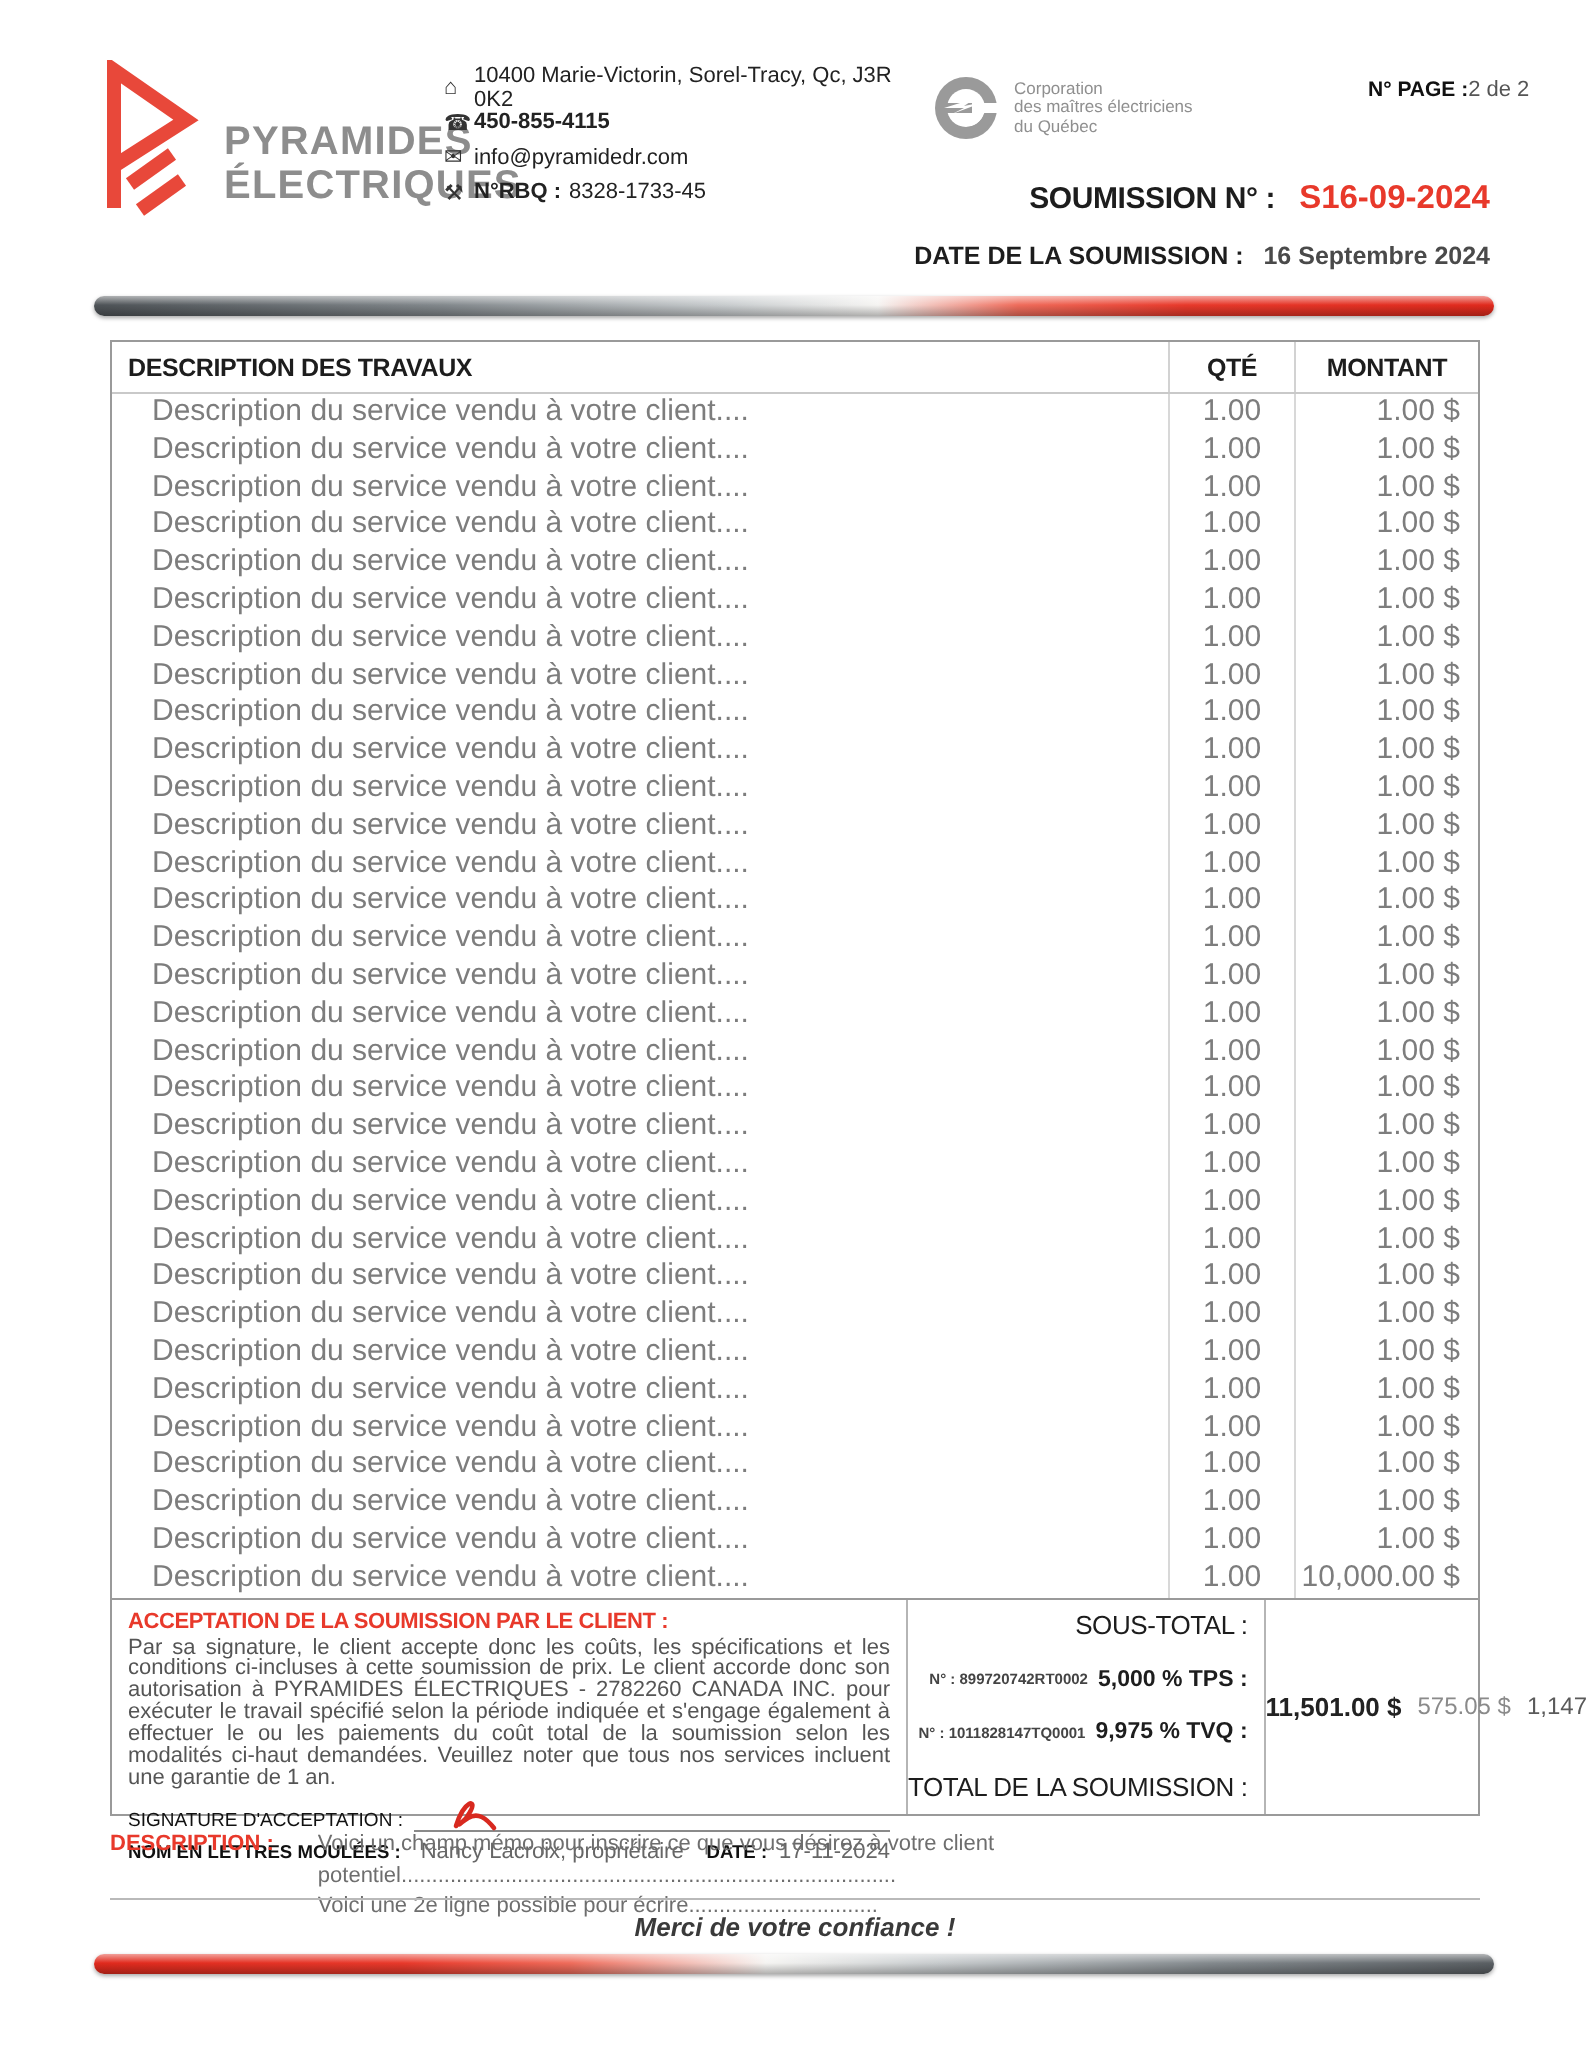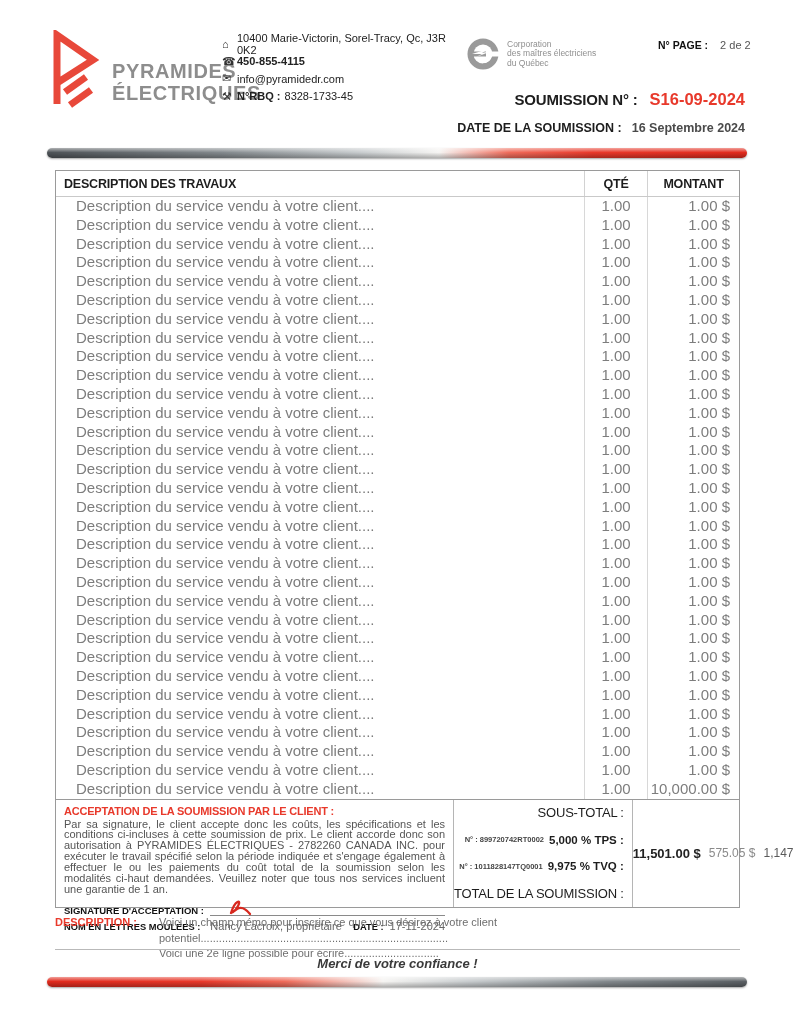--- a/index.html
+++ b/index.html
@@ -9,21 +9,21 @@
 
   
   .logo-mark { left:48px; top:30px; width:58px; height:78px; }
   .company-name { left:112px; top:60px; font-size:20px; font-weight:bold; color:#8d8d8d; line-height:22px; letter-spacing:.6px; }
   .contact { left:222px; top:35px; width:240px; }
   .contact-row { display:flex; align-items:center; height:17.5px; font-size:11px; color:#222; }
   .contact-row .ic { width:15px; font-size:11px; color:#333; flex:0 0 15px; text-align:left; }
   .bold { font-weight:bold; }
   .corp { left:466px; top:37px; display:flex; align-items:center; }
   .corp-text { margin-left:7px; font-size:8.5px; line-height:9.5px; color:#8f8f8f; }
-  .page-block { left:658px; top:39px; font-size:10.5px; display:flex; gap:12px; align-items:baseline; }
+  .page-block { left:684px; top:39px; font-size:10.5px; display:flex; gap:0; align-items:baseline; }
   .page-block .lbl { font-weight:bold; color:#111; }
   .page-block .val { color:#555; font-size:11px; }
 
   .soum-row { top:90px; right:49px; display:flex; gap:12px; align-items:baseline; }
   .soum-row .lbl { font-size:15px; font-weight:bold; color:#1d1d1d; letter-spacing:-.2px; }
   .soum-row .val { font-size:16.5px; font-weight:bold; color:#e8392b; }
   .date-row { top:121px; right:49px; display:flex; gap:10px; align-items:center; }
   .date-row .lbl { font-size:12.5px; font-weight:bold; color:#1d1d1d; }
   .date-row .val { font-size:12.5px; font-weight:bold; color:#4a4a4a; }
 
@@ -48,21 +48,21 @@
   .trow .td { line-height:18.8px; white-space:nowrap; overflow:hidden; }
   .trow .desc { flex:1; padding-left:8px; }
   .trow .qty { flex:0 0 63px; text-align:center; border-left:1px solid #d8d8d8; }
   .trow .amt { flex:0 0 92px; text-align:right; padding-right:9px; border-left:1px solid #d8d8d8; }
 
   .fbox { display:flex; height:108px; border-top:1px solid #9a9a9a; }
   .fcell-accept { flex:0 0 397px; padding:5px 8px 4px 8px; position:relative; }
   .accept-title { color:#e8392b; font-weight:bold; font-size:11px; letter-spacing:-.2px; margin-bottom:2px; }
   .accept-body { font-size:11px; line-height:10.9px; color:#555; text-align:justify; }
   .sig-row { display:flex; align-items:flex-end; margin-top:1px; height:20px; }
-  .sig-row .lbl { font-size:9.5px; font-weight:bold; color:#111; white-space:nowrap; }
+  .sig-row .lbl { font-size:9.5px; font-weight:normal; color:#111; white-space:nowrap; }
   .sig-line { flex:1; border-bottom:1px solid #8a8a8a; height:20px; position:relative; margin-left:6px; }
   .sig-mark { position:absolute; left:14px; bottom:-2px; }
   .nom-row { display:flex; align-items:baseline; margin-top:4px; }
   .nom-row .lbl { font-size:9.3px; font-weight:bold; color:#111; white-space:nowrap; }
   .nom-row .name { font-size:11px; color:#666; margin-left:10px; flex:1; }
   .nom-row .dlbl { font-size:9.3px; font-weight:bold; color:#111; }
   .nom-row .dval { font-size:11px; color:#666; margin-left:6px; }
 
   .fcell-labels { flex:0 0 133px; border-left:1px solid #b5b5b5; display:flex; flex-direction:column; }
   .fcell-vals { flex:1; border-left:1px solid #b5b5b5; display:flex; flex-direction:row; }

